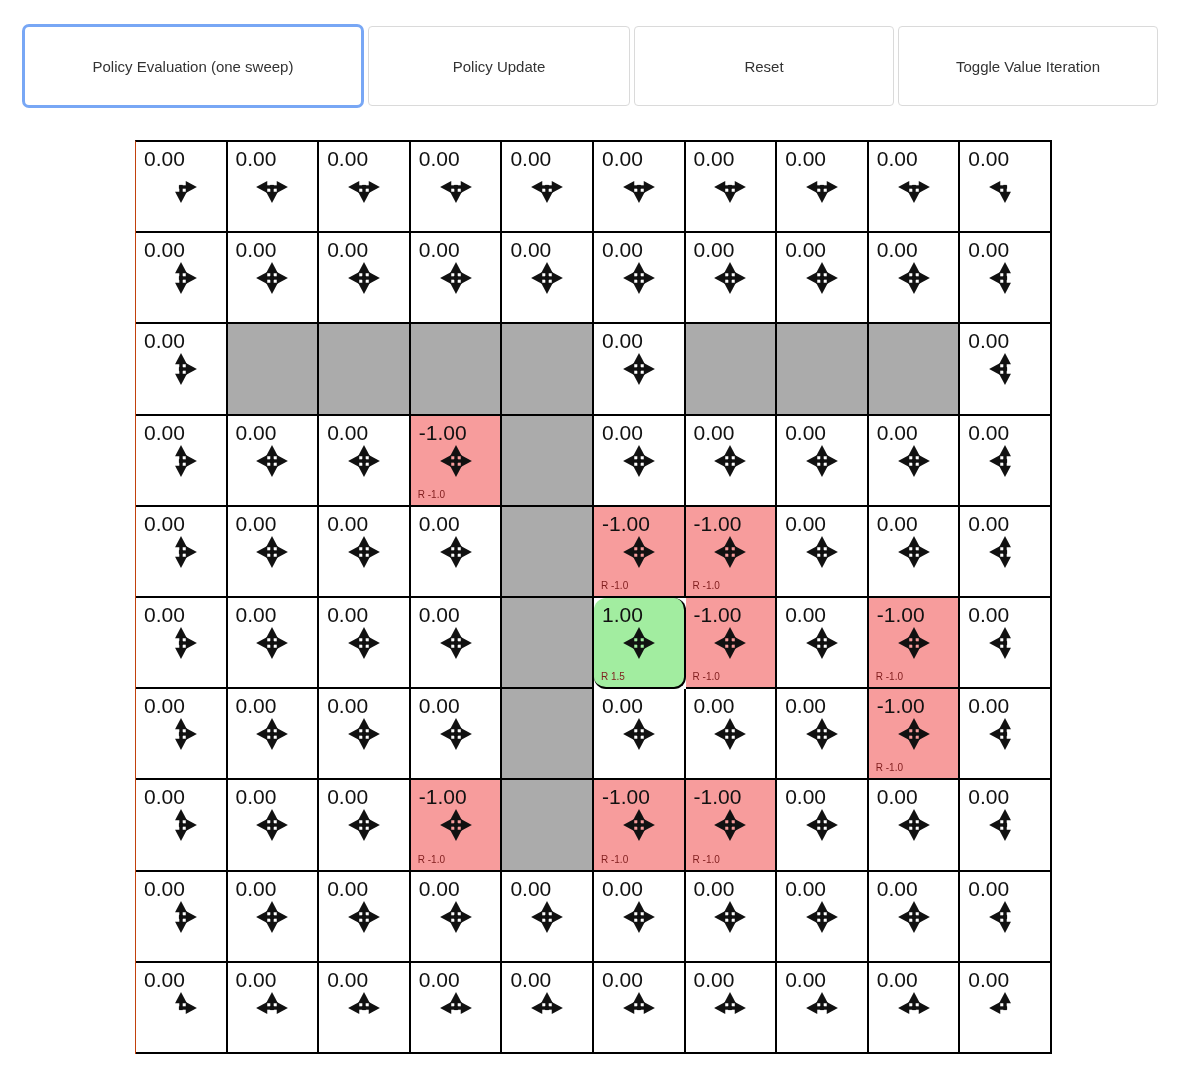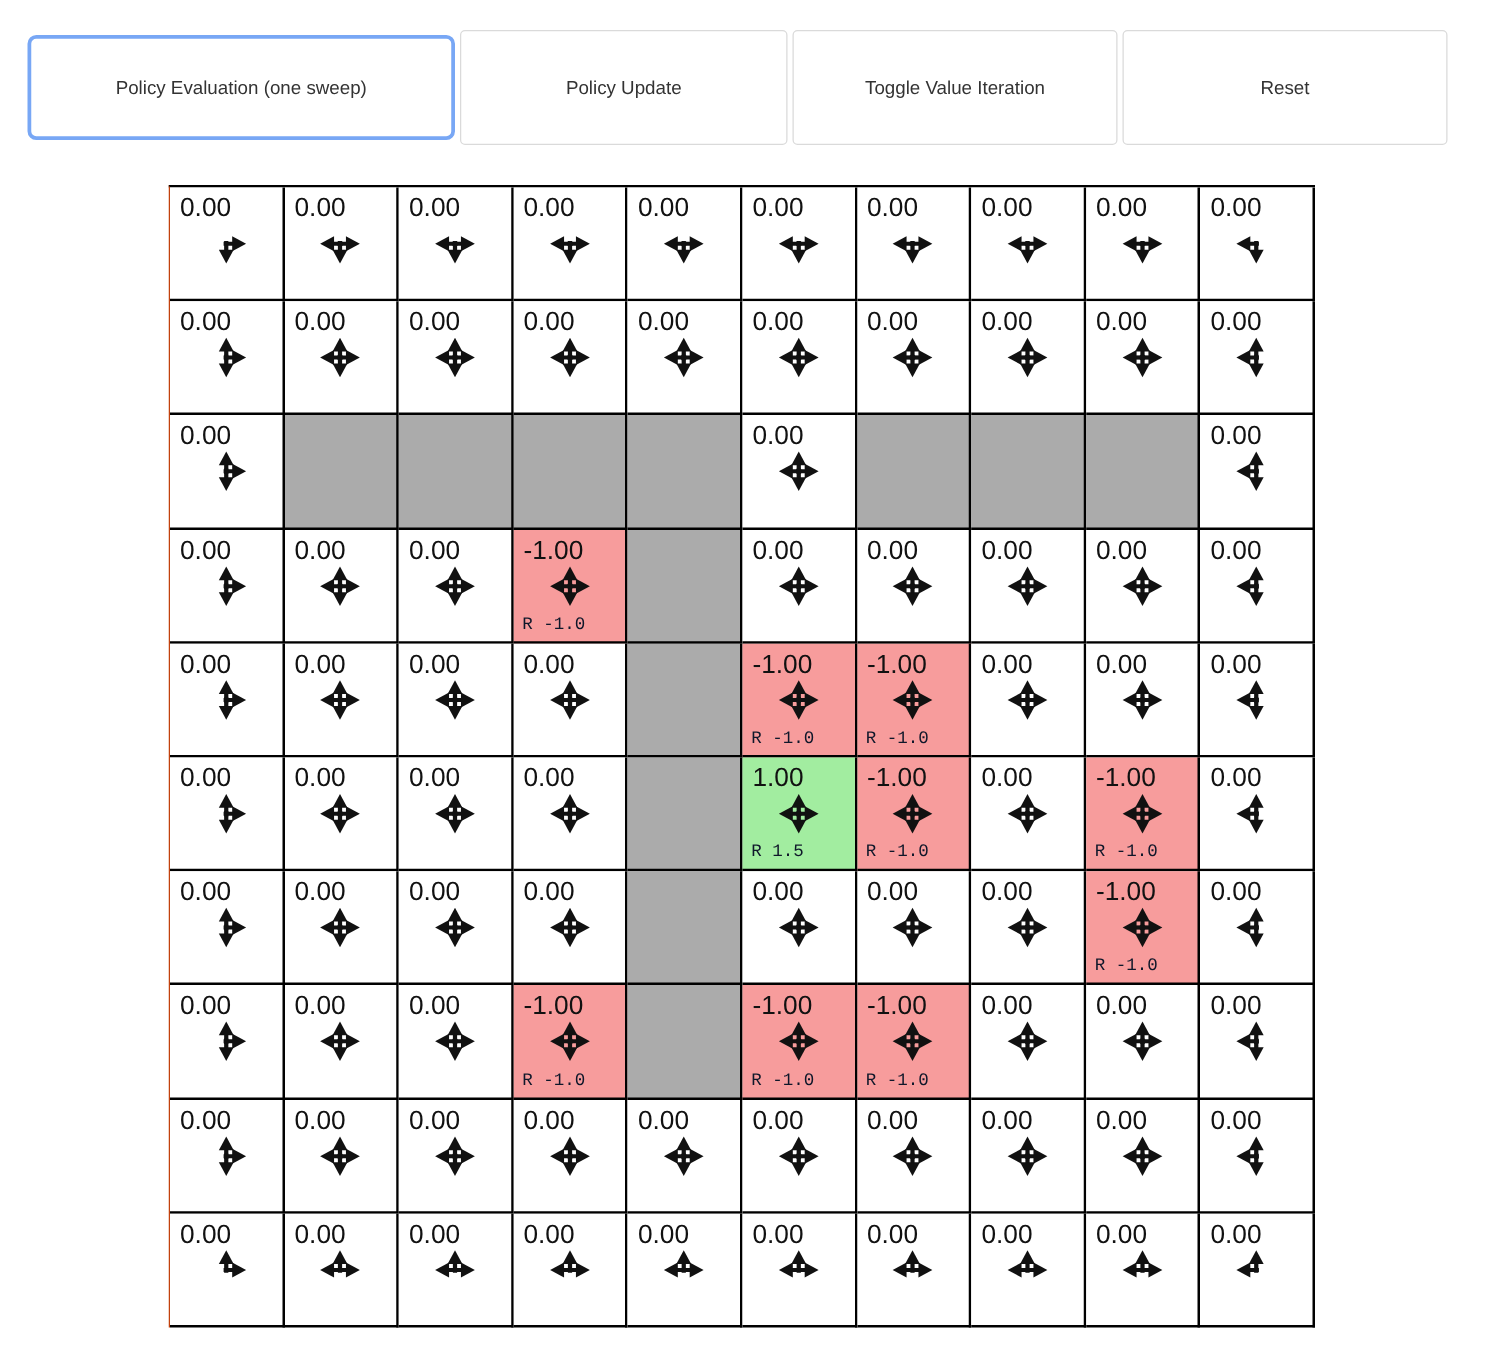--- a/index.html
+++ b/index.html
@@ -6,21 +6,21 @@
   body{
     width:1188px;height:1080px;position:relative;overflow:hidden;
     font-family:"Liberation Sans", sans-serif;color:#111;
   }
   .toolbar{
     display:flex;align-items:center;gap:4px;
     padding:24px 0 0 22px;
   }
   .btn{
     background:#ffffff;border:1px solid #dadada;border-radius:4px;
-    height:92px;font-size:15px;color:#333;cursor:pointer;
+    height:80px;font-size:15px;color:#333;cursor:pointer;
     font-family:"Liberation Sans", sans-serif;
   }
   .btn.focused{
     border:3px solid var(--focus,#78a7f5);border-radius:7px;height:84px;text-align:center;
   }
   #btn-0{width:342px;}
   #btn-1{width:262px;}
   #btn-2{width:260px;}
   #btn-3{width:260px;}
   .grid{
@@ -31,42 +31,42 @@
     width:max-content;
     border-top:2px solid #000;
     border-left:1px solid #c2410c;
   }
   .cell{
     position:relative;background:#ffffff;box-sizing:border-box;
     border-right:2px solid #000;border-bottom:2px solid #000;
   }
   .cell.wall{background:var(--wall,#ababab);}
   .cell.neg{background:var(--neg,#f79c9c);}
-  .cell.pos{background:var(--pos,#a2eda0);}
+  .cell.pos{background:var(--pos,#a2eda0);border-radius:12px;}
   .val{
     position:absolute;top:5px;left:8px;
     font-size:21px;line-height:1.1;color:#111;
   }
   .arrows{
     position:absolute;top:27px;left:50%;margin-left:-18px;
     width:36px;height:36px;
   }
   .reward{
     position:absolute;bottom:5px;left:7px;
-    font-size:14px;color:#0f172a;font-family:Liberation Mono, monospace;
+    font-size:10px;color:#7f1d1d;
   }
 </style>
 </head>
 <body>
 
 <div class="toolbar">
   <button id="btn-0" class="btn focused">Policy Evaluation (one sweep)</button>
   <button id="btn-1" class="btn">Policy Update</button>
+  <button id="btn-3" class="btn">Reset</button>
   <button id="btn-2" class="btn">Toggle Value Iteration</button>
-  <button id="btn-3" class="btn">Reset</button>
 </div>
 
 <div id="grid" class="grid">
     <div class="cell">
       <div class="val">0.00</div>
       <svg viewBox="-17 -17 34 34" class="arrows">
         <g transform="rotate(90)">
           <line x1="0" y1="2" x2="0" y2="-6" stroke="#111111" stroke-width="3.2"></line>
           <path d="M0,-15 L-5.6,-4.5 L5.6,-4.5 Z" fill="#111111"></path>
         </g>

